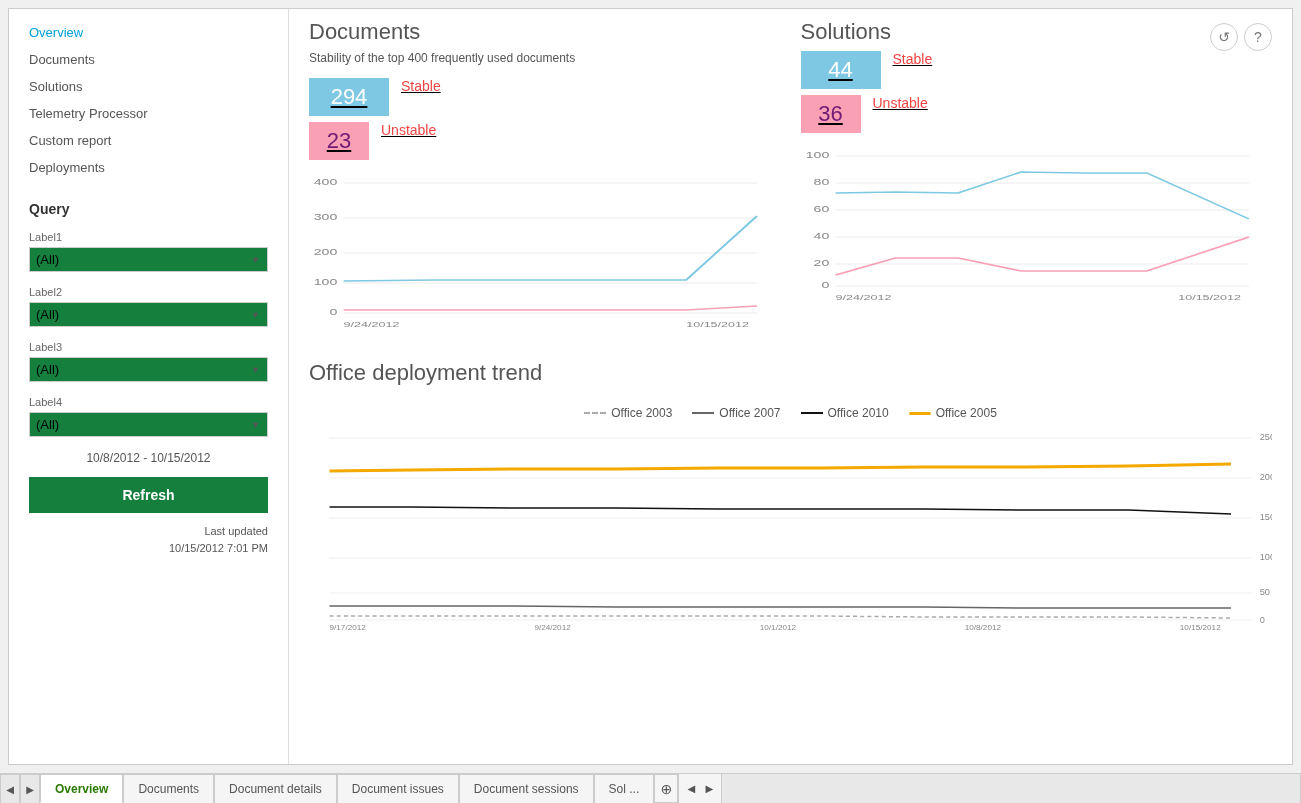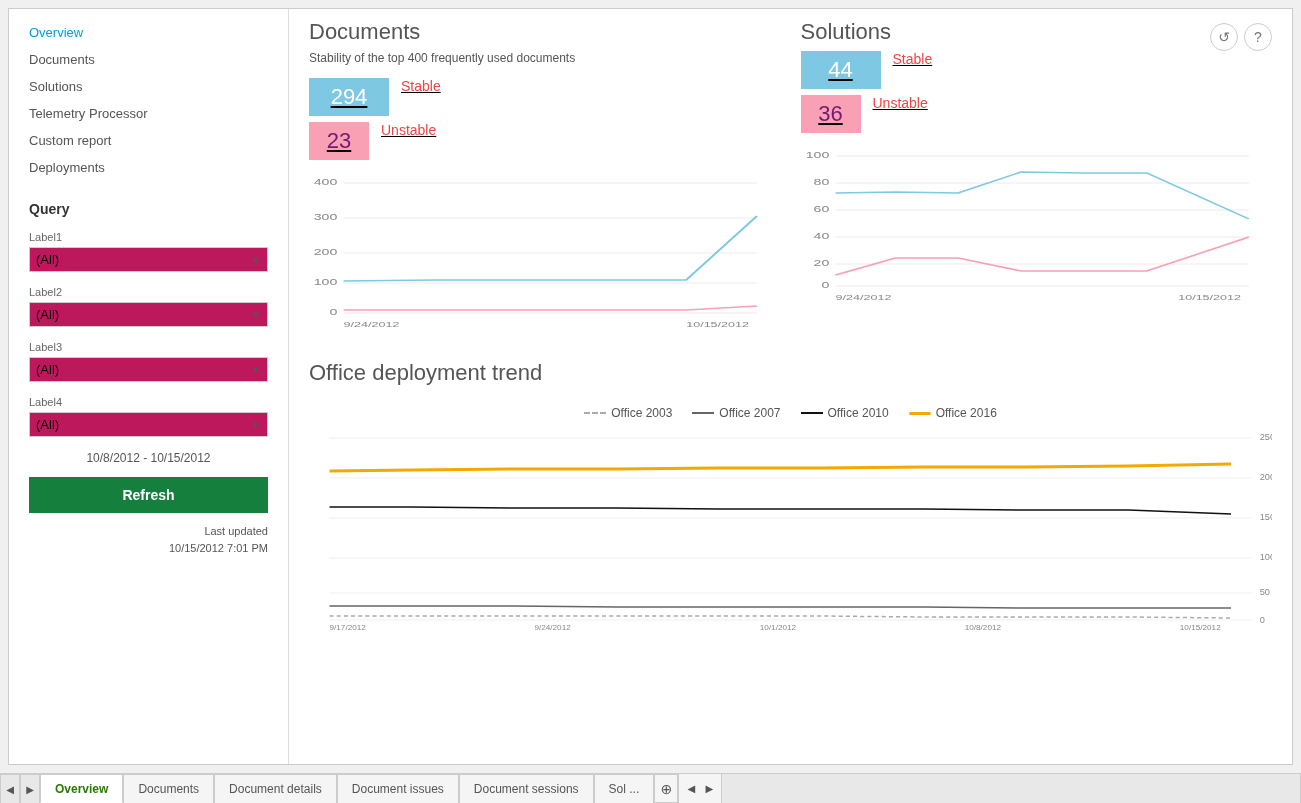--- a/index.html
+++ b/index.html
@@ -10,21 +10,21 @@
     
     .sidebar { width: 280px; min-width: 280px; background: #fff; border-right: 1px solid #ddd; padding: 10px 0; display: flex; flex-direction: column; }
     .sidebar-nav { padding: 0 20px; }
     .sidebar-nav-item { display: block; padding: 6px 0; color: #555; text-decoration: none; cursor: pointer; font-size: 13px; }
     .sidebar-nav-item.active { color: #009fda; }
 
     .sidebar-query { padding: 20px 20px 10px; }
     .query-title { font-size: 14px; font-weight: 600; color: #333; margin-bottom: 14px; }
     .query-field { margin-bottom: 14px; }
     .query-label { font-size: 11px; color: #666; margin-bottom: 4px; }
-    .query-select { width: 100%; padding: 4px 6px; border: 1px solid #ccc; background: #be185d; font-size: 13px; appearance: none; -webkit-appearance: none; cursor: pointer; position: relative; }
+    .query-select { width: 100%; padding: 4px 6px; border: 1px solid #ccc; background: #15803d; font-size: 13px; appearance: none; -webkit-appearance: none; cursor: pointer; position: relative; }
     .select-wrapper { position: relative; display: inline-block; width: 100%; }
     .select-wrapper::after { content: '▼'; font-size: 9px; position: absolute; right: 8px; top: 50%; transform: translateY(-50%); color: #555; pointer-events: none; }
 
     .date-range-value { font-size: 12px; color: #555; text-align: center; margin: 6px 0; }
 
     .refresh-btn { width: 100%; padding: 10px; background: #15803d; color: #fff; border: none; font-size: 14px; font-weight: 600; cursor: pointer; margin-top: 6px; }
 
     .last-updated { font-size: 11px; color: #555; text-align: right; margin-top: 10px; line-height: 1.5; padding: 0 0; }
 
     
@@ -226,21 +226,21 @@
           <div class="legend-item">
             <div style="width:22px;height:2px;background:#666;"></div>
             <span>Office 2007</span>
           </div>
           <div class="legend-item">
             <div style="width:22px;height:2px;background:#111;"></div>
             <span>Office 2010</span>
           </div>
           <div class="legend-item">
             <div style="width:22px;height:3px;background:#f5a800;border-radius:2px;"></div>
-            <span>Office 2016</span>
+            <span>Office 2005</span>
           </div>
         </div>
 
         <div class="trend-chart-container">
           <svg viewBox="0 0 940 200" preserveAspectRatio="none" style="width:100%;height:100%;">
 
             <text x="928" y="10" font-size="9" fill="#888" text-anchor="start">250</text>
             <text x="928" y="50" font-size="9" fill="#888" text-anchor="start">200</text>
             <text x="928" y="90" font-size="9" fill="#888" text-anchor="start">150</text>
             <text x="928" y="130" font-size="9" fill="#888" text-anchor="start">100</text>

